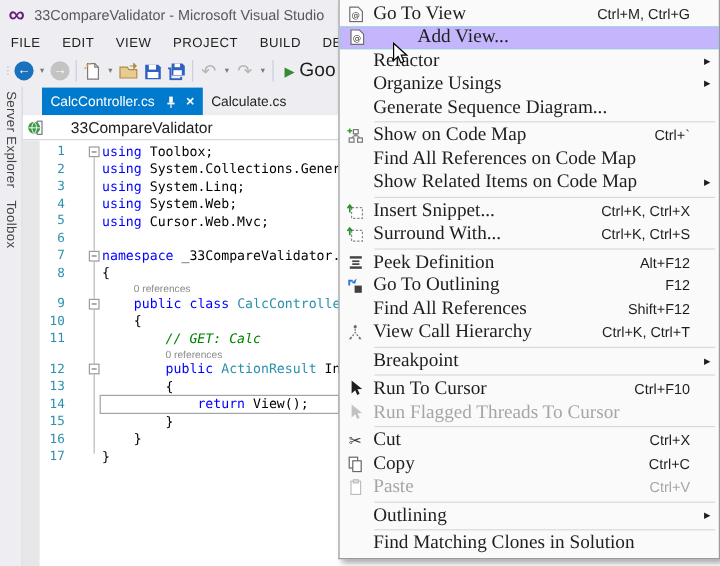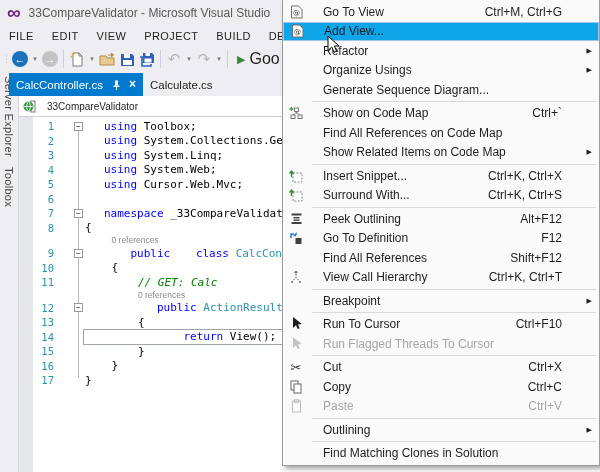--- a/index.html
+++ b/index.html
@@ -23,55 +23,55 @@
   .chev{font-size:7px;color:#7A7A7A;width:10px;text-align:center;}
   .tsep{width:1px;height:18px;background:#CCCEDB;margin:0 3px;}
   .undo{font-size:15px;color:#B4B4B4;}
   .play{color:#388A34;font-size:11px;margin:0 4px 0 6px;}
   .runlabel{font-size:16px;color:#1E1E1E;}
   
   .sidebar{position:absolute;left:0;top:72px;width:18px;height:400px;background:#EEEEF2;border-right:1px solid #D5D5DC;}
   .vtab{writing-mode:vertical-lr;font-size:11px;color:#444;margin:4px 0 0 3px;letter-spacing:.3px;}
   .vtab + .vtab{margin-top:10px;}
   
-  .tabstrip{position:absolute;left:9px;top:73px;height:23px;display:flex;align-items:flex-end;}
+  .tabstrip{position:absolute;left:35px;top:73px;height:23px;display:flex;align-items:flex-end;}
   .tab{height:23px;display:flex;align-items:center;padding:0 7px;font-size:11.5px;cursor:default;}
   .tab.active{background:#007ACC;color:#fff;}
   .tab.inactive{color:#1E1E1E;}
   .tab .pin{margin-left:9px;display:flex;}
   .tab .close{margin-left:8px;font-size:12px;font-weight:bold;line-height:11px;}
   
   .breadcrumb{position:absolute;left:19px;top:96px;right:0;height:20px;background:#fff;border-bottom:1px solid #CCCEDB;
               display:flex;align-items:center;}
-  .bc-text{font-size:10px;color:#1E1E1E;margin-left:11px;}
+  .bc-text{font-size:13px;color:#1E1E1E;margin-left:23px;}
   
   .editor{position:absolute;left:19px;top:117px;right:0;bottom:0;background:#fff;}
   .glyph-margin{position:absolute;left:0;top:0;bottom:0;width:14px;background:#E6E7E8;}
   .code-rows{position:absolute;left:0;top:2px;width:263px;}
   .code-row{position:relative;height:14.5px;display:flex;align-items:center;
             font-family:"DejaVu Sans Mono",monospace;font-size:11px;white-space:pre;}
   .lnum{position:absolute;left:14px;width:21px;text-align:right;color:#2B91AF;font-size:10.5px;}
   .codetext{position:absolute;left:66px;}
-  .kw{color:#0000FF;margin-left:19px;} .ty{color:#2B91AF;} .cm{color:#008000;font-style:italic;} .pl{color:#000;}
+  .kw{color:#0000FF;} .ty{color:#2B91AF;} .cm{color:#008000;font-style:italic;} .pl{color:#000;}
   .codelens-row{position:relative;height:11px;font-size:8.5px;color:#8A8A8A;
                 font-family:"Liberation Sans",sans-serif;}
   .codelens-row span{position:absolute;top:0;}
   .fold-line{position:absolute;left:59px;top:9px;width:1px;background:#B9B9B9;}
   .foldbox{position:absolute;left:55px;width:9px;height:9px;background:#fff;border:1px solid #9B9B9B;
            font-size:8px;line-height:7px;text-align:center;color:#333;box-sizing:border-box;}
   .cur-box{position:absolute;left:64px;right:-1px;top:-1px;bottom:-1px;border:1px solid #9FA4AA;}
   
   .context-menu{position:absolute;left:282px;top:0;width:318px;height:466px;background:#FAFAFA;
                 border:1px solid #9B9B9B;border-top:none;box-sizing:border-box;
                 box-shadow:3px 3px 5px rgba(0,0,0,.35);padding-top:2px;z-index:50;}
   .cm-item{position:relative;height:19.5px;display:flex;align-items:center;box-sizing:border-box;cursor:default;}
-  .cm-item.hl{background:#0ea5e9;border:1px solid #A3C5E9;}
+  .cm-item.hl{background:#c4b5fd;border:1px solid #A3C5E9;gap:36px;}
   .cm-icon{width:16px;height:15px;margin-left:5px;display:flex;align-items:center;justify-content:center;flex:none;}
-  .cm-label{font-size:12px;color:#1E1E1E;margin-left:19px;white-space:nowrap;}
-  .cm-shortcut{font-size:12px;color:#1E1E1E;margin-left:auto;padding-right:37px;white-space:nowrap;}
+  .cm-label{font-size:16px;color:#1E1E1E;margin-left:7px;white-space:nowrap;font-family:Liberation Serif, serif;}
+  .cm-shortcut{font-size:12px;color:#1E1E1E;margin-left:auto;padding-right:24px;white-space:nowrap;}
   .cm-item.disabled .cm-label,.cm-item.disabled .cm-shortcut{color:#A6A6A6;}
   .cm-arrow{position:absolute;right:7px;font-size:7px;color:#1E1E1E;}
   .cm-sep{height:1px;background:#D9D9D9;margin:1.5px 3px 1.5px 29px;}
   .cuticon{font-size:13px;color:#3A3A3A;line-height:13px;}
   
   .cursor{position:absolute;left:327px;top:35px;z-index:60;}
 </style>
 </head>
 <body>
 
@@ -286,32 +286,32 @@
       <div class="cm-sep"></div>
       <div class="cm-item">
         <span class="cm-icon">
           <svg width="13" height="13" viewBox="0 0 13 13">
             <rect x="1.5" y="1.5" width="10" height="2" fill="#424242"></rect>
             <rect x="3.5" y="5" width="6" height="1.4" fill="#424242"></rect>
             <rect x="3.5" y="7.4" width="6" height="1.4" fill="#424242"></rect>
             <rect x="1.5" y="10" width="10" height="2" fill="#424242"></rect>
           </svg>
         </span>
-        <span class="cm-label">Peek Outlining</span>
+        <span class="cm-label">Peek Definition</span>
         <span class="cm-shortcut">Alt+F12</span>
       </div>
       <div class="cm-item">
         <span class="cm-icon">
           <svg width="14" height="14" viewBox="0 0 14 14">
             <path d="M2 7V3h3" fill="none" stroke="#2E7BD6" stroke-width="1.6"></path>
             <path d="M4 4.6L8.2 1 7 5.4z" fill="#2E7BD6"></path>
             <rect x="6.5" y="7" width="6" height="6" fill="#404040"></rect>
           </svg>
         </span>
-        <span class="cm-label">Go To Definition</span>
+        <span class="cm-label">Go To Outlining</span>
         <span class="cm-shortcut">F12</span>
       </div>
       <div class="cm-item">
         <span class="cm-icon"></span>
         <span class="cm-label">Find All References</span>
         <span class="cm-shortcut">Shift+F12</span>
       </div>
       <div class="cm-item">
         <span class="cm-icon">
           <svg width="14" height="14" viewBox="0 0 14 14">

